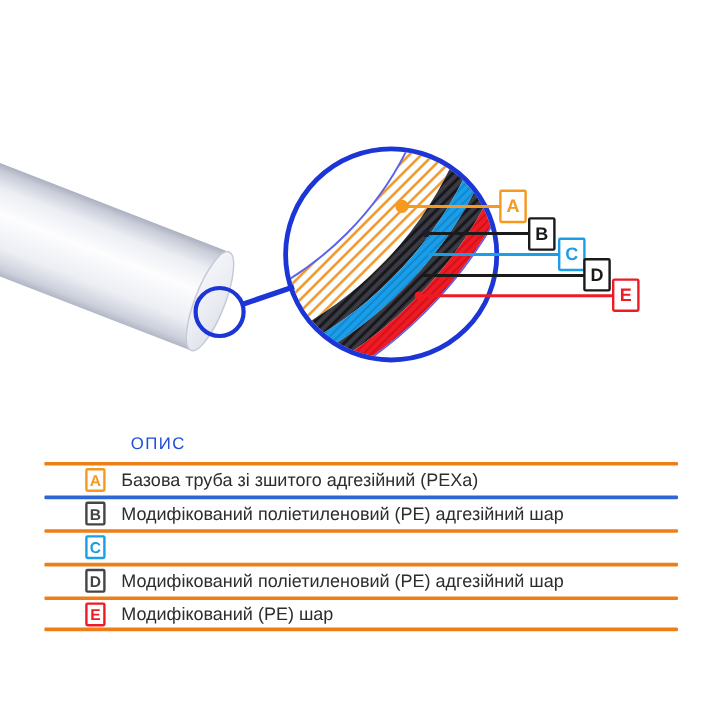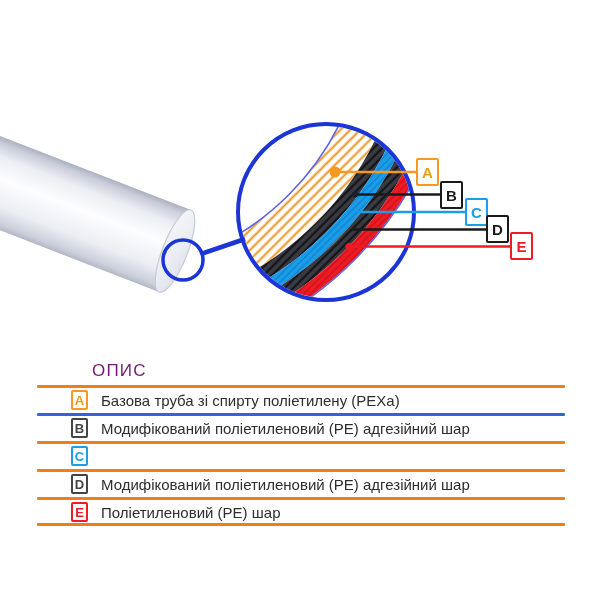--- a/index.html
+++ b/index.html
@@ -12,22 +12,22 @@
   .layer-box{position:absolute;width:23px;height:28px;box-sizing:border-box;
     background:#ffffff;display:flex;align-items:center;justify-content:center;
     font-size:15px;font-weight:700;border-radius:2px;}
   .box-a{left:416px;top:158px;border:2.5px solid #F5991F;color:#F5991F;}
   .box-b{left:440px;top:181px;border:2.5px solid #1A1A1A;color:#1A1A1A;}
   .box-c{left:465px;top:198px;border:2.5px solid #1B9DE8;color:#1B9DE8;}
   .box-d{left:486px;top:215px;border:2.5px solid #1A1A1A;color:#1A1A1A;}
   .box-e{left:510px;top:232px;border:2.5px solid #EE1B24;color:#EE1B24;}
 
   
-  .legend-title{position:absolute;left:92px;top:361px;font-size:17px;
-    color:#701a75;letter-spacing:1.2px;}
+  .legend-title{position:absolute;left:109px;top:361px;font-size:14px;
+    color:#1d4ed8;letter-spacing:1.2px;}
   .sep{position:absolute;left:37px;width:528px;height:2.5px;border-radius:1px;}
   .sep-orange{background:#EE7F18;}
   .sep-blue{background:#2E66D3;}
   .s1{top:385px;} .s2{top:413px;} .s3{top:441px;}
   .s4{top:469px;} .s5{top:497px;} .s6{top:523px;}
   .legend-row{position:absolute;left:37px;width:528px;height:26px;
     display:flex;align-items:center;}
   .r-a{top:387px;} .r-b{top:415px;} .r-c{top:443px;} .r-d{top:471px;} .r-e{top:499px;}
   .badge{width:17px;height:20px;box-sizing:border-box;margin-left:34px;
     display:flex;align-items:center;justify-content:center;
@@ -122,21 +122,21 @@
   <div class="layer-box box-b">B</div>
   <div class="layer-box box-c">C</div>
   <div class="layer-box box-d">D</div>
   <div class="layer-box box-e">E</div>
 
   <div class="legend-title">ОПИС</div>
 
   <div class="sep sep-orange s1"></div>
   <div class="legend-row r-a">
     <span class="badge badge-a">A</span>
-    <span class="row-text">Базова труба зі спирту поліетилену (PEXa)</span>
+    <span class="row-text">Базова труба зі зшитого адгезійний (PEXa)</span>
   </div>
 
   <div class="sep sep-blue s2"></div>
   <div class="legend-row r-b">
     <span class="badge badge-b">B</span>
     <span class="row-text">Модифікований поліетиленовий (PE) адгезійний шар</span>
   </div>
 
   <div class="sep sep-orange s3"></div>
   <div class="legend-row r-c">
@@ -145,17 +145,17 @@
 
   <div class="sep sep-orange s4"></div>
   <div class="legend-row r-d">
     <span class="badge badge-d">D</span>
     <span class="row-text">Модифікований поліетиленовий (PE) адгезійний шар</span>
   </div>
 
   <div class="sep sep-orange s5"></div>
   <div class="legend-row r-e">
     <span class="badge badge-e">E</span>
-    <span class="row-text">Поліетиленовий (PE) шар</span>
+    <span class="row-text">Модифікований (PE) шар</span>
   </div>
 
   <div class="sep sep-orange s6"></div>
 </div>
 
 </body></html>

